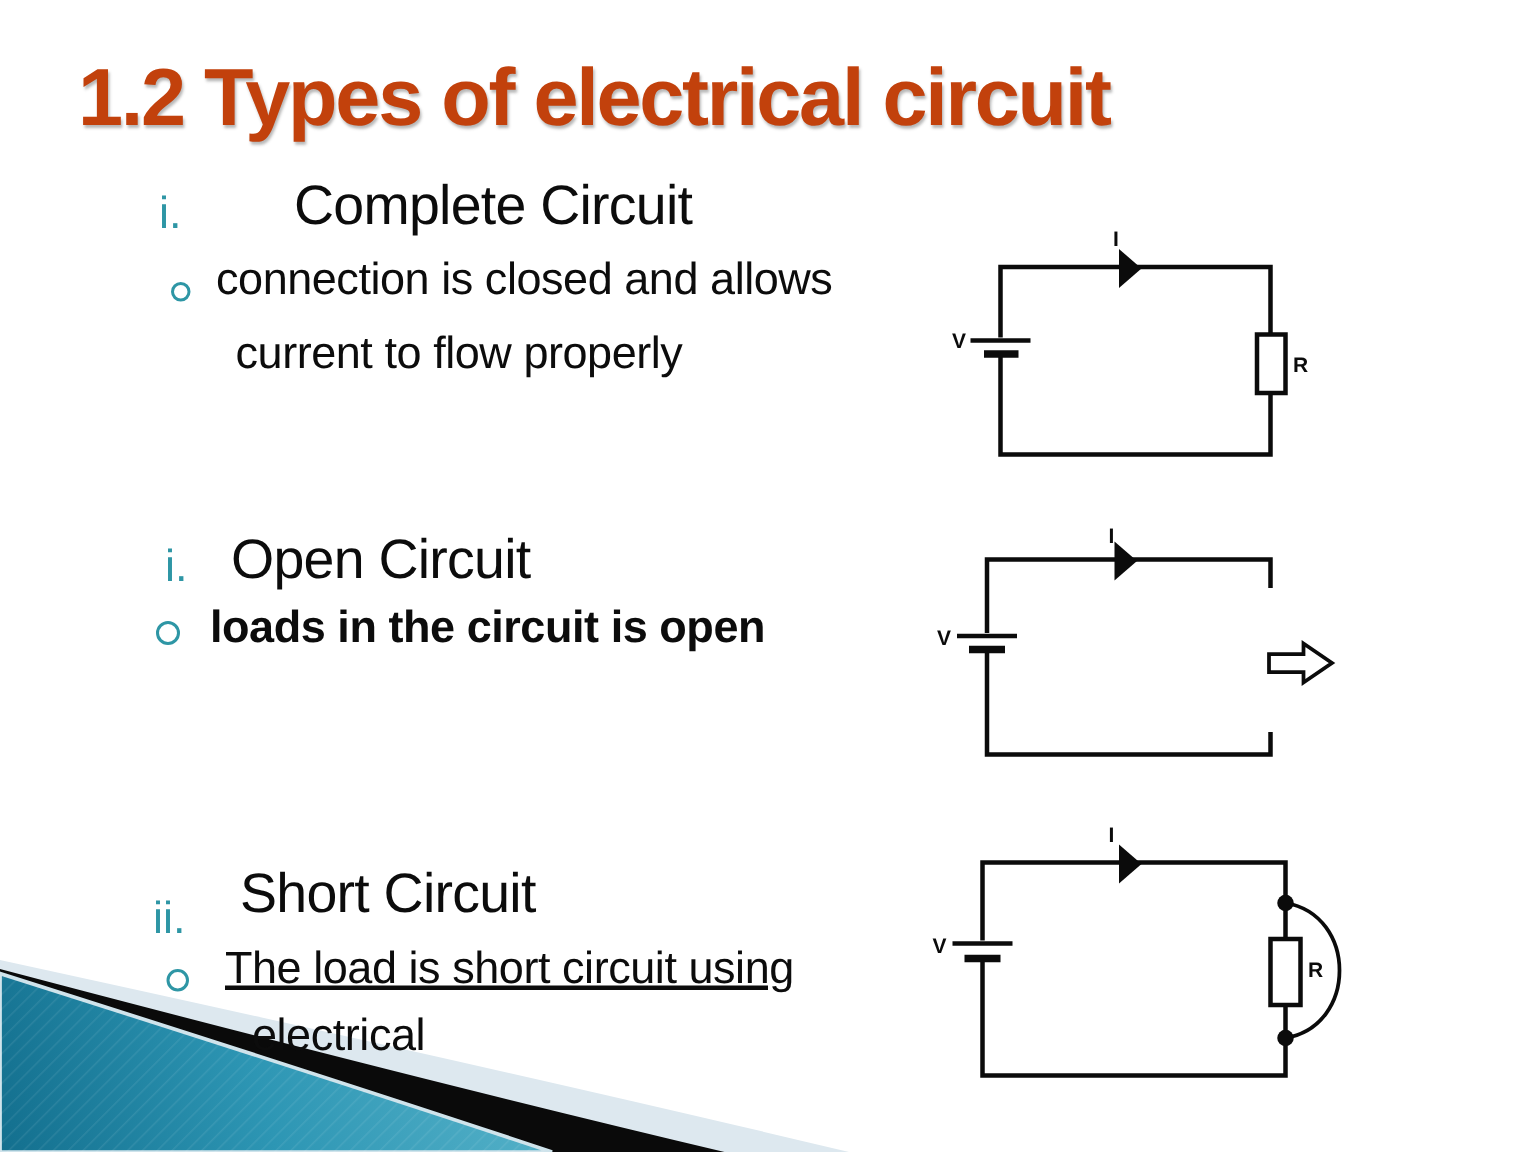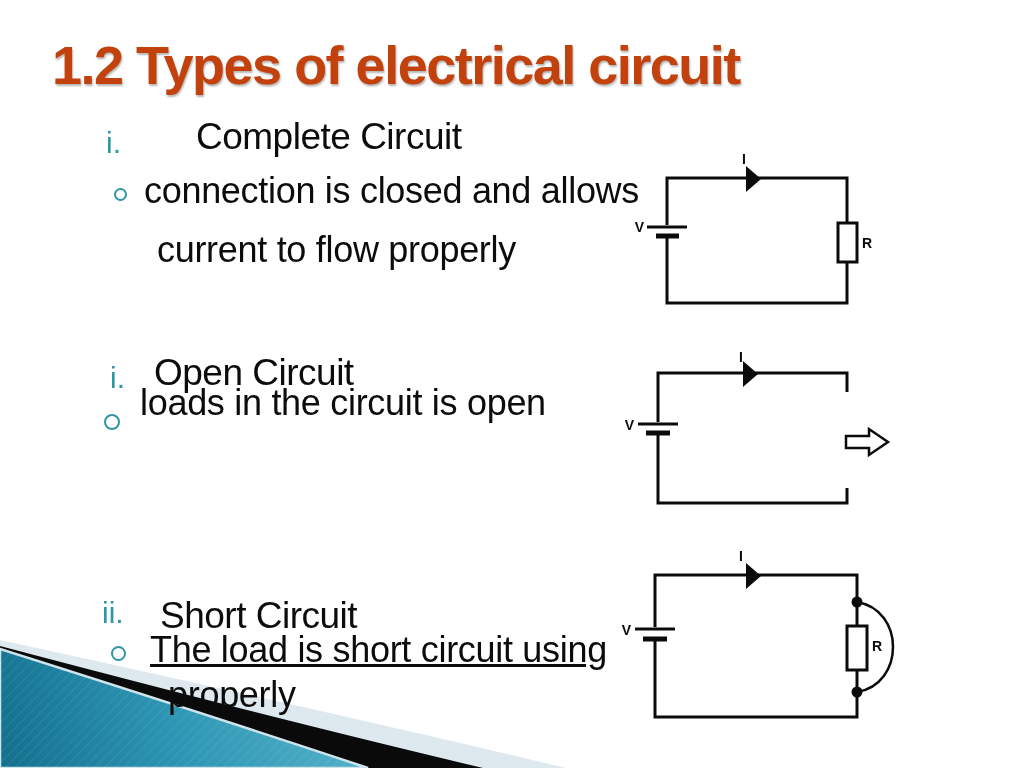--- a/index.html
+++ b/index.html
@@ -10,39 +10,39 @@
   }
   .abs{position:absolute;white-space:nowrap;}
   .title{
     left:52px;top:34px;
     font-size:54px;font-weight:bold;color:#c2410c;letter-spacing:-1.5px;
     text-shadow:1px 2px 2px rgba(50,50,50,0.35);
     z-index:3;
   }
   .marker{font-size:30px;color:#2e96a5;z-index:3;}
   .heading{font-size:37px;color:#0c0c0c;z-index:3;letter-spacing:-0.5px;}
-  .body-line{font-size:36px;color:#0c0c0c;z-index:3;letter-spacing:-0.3px;}
+  .body-line{font-size:30px;color:#0c0c0c;z-index:3;letter-spacing:-0.3px;}
   .o-bullet{
     position:absolute;border:2px solid #2e96a5;border-radius:50%;
     background:transparent;z-index:3;
   }
   
   .s1-marker{left:106px;top:126px;}
   .s1-heading{left:163px;top:116px;margin-left:33px;}
   .s1-o{left:114px;top:188px;width:9px;height:9px;}
   .s1-line1{left:144px;top:170px;}
-  .s1-line2{left:157px;top:229px;}
+  .s1-line2{left:157px;top:219px;}
   
   .s2-marker{left:110px;top:361px;}
   .s2-heading{left:154px;top:352px;}
   .s2-o{left:104px;top:414px;width:12px;height:12px;}
-  .s2-line1{left:140px;top:382px;}
+  .s2-line1{left:140px;top:402px;font-weight:bold;}
   
   .s3-marker{left:102px;top:596px;}
-  .s3-heading{left:160px;top:595px;}
+  .s3-heading{left:160px;top:575px;}
   .s3-o{left:111px;top:646px;width:11px;height:11px;}
   .s3-line1{left:150px;top:629px;text-decoration:underline;}
   .s3-line2{left:168px;top:674px;}
 
   svg.canvas{position:absolute;left:0;top:0;z-index:1;}
   svg text{font-family:"Liberation Sans","DejaVu Sans",sans-serif;font-weight:bold;font-size:14px;fill:#0b0b0b;}
 </style>
 </head>
 <body>
 
@@ -119,13 +119,13 @@
 
 <div class="abs marker s2-marker">i.</div>
 <div class="abs heading s2-heading">Open Circuit</div>
 <div class="o-bullet s2-o"></div>
 <div class="abs body-line s2-line1">loads in the circuit is open</div>
 
 <div class="abs marker s3-marker">ii.</div>
 <div class="abs heading s3-heading">Short Circuit</div>
 <div class="o-bullet s3-o"></div>
 <div class="abs body-line s3-line1">The load is short circuit using</div>
-<div class="abs body-line s3-line2">properly</div>
+<div class="abs body-line s3-line2">electrical</div>
 
 </body></html>

